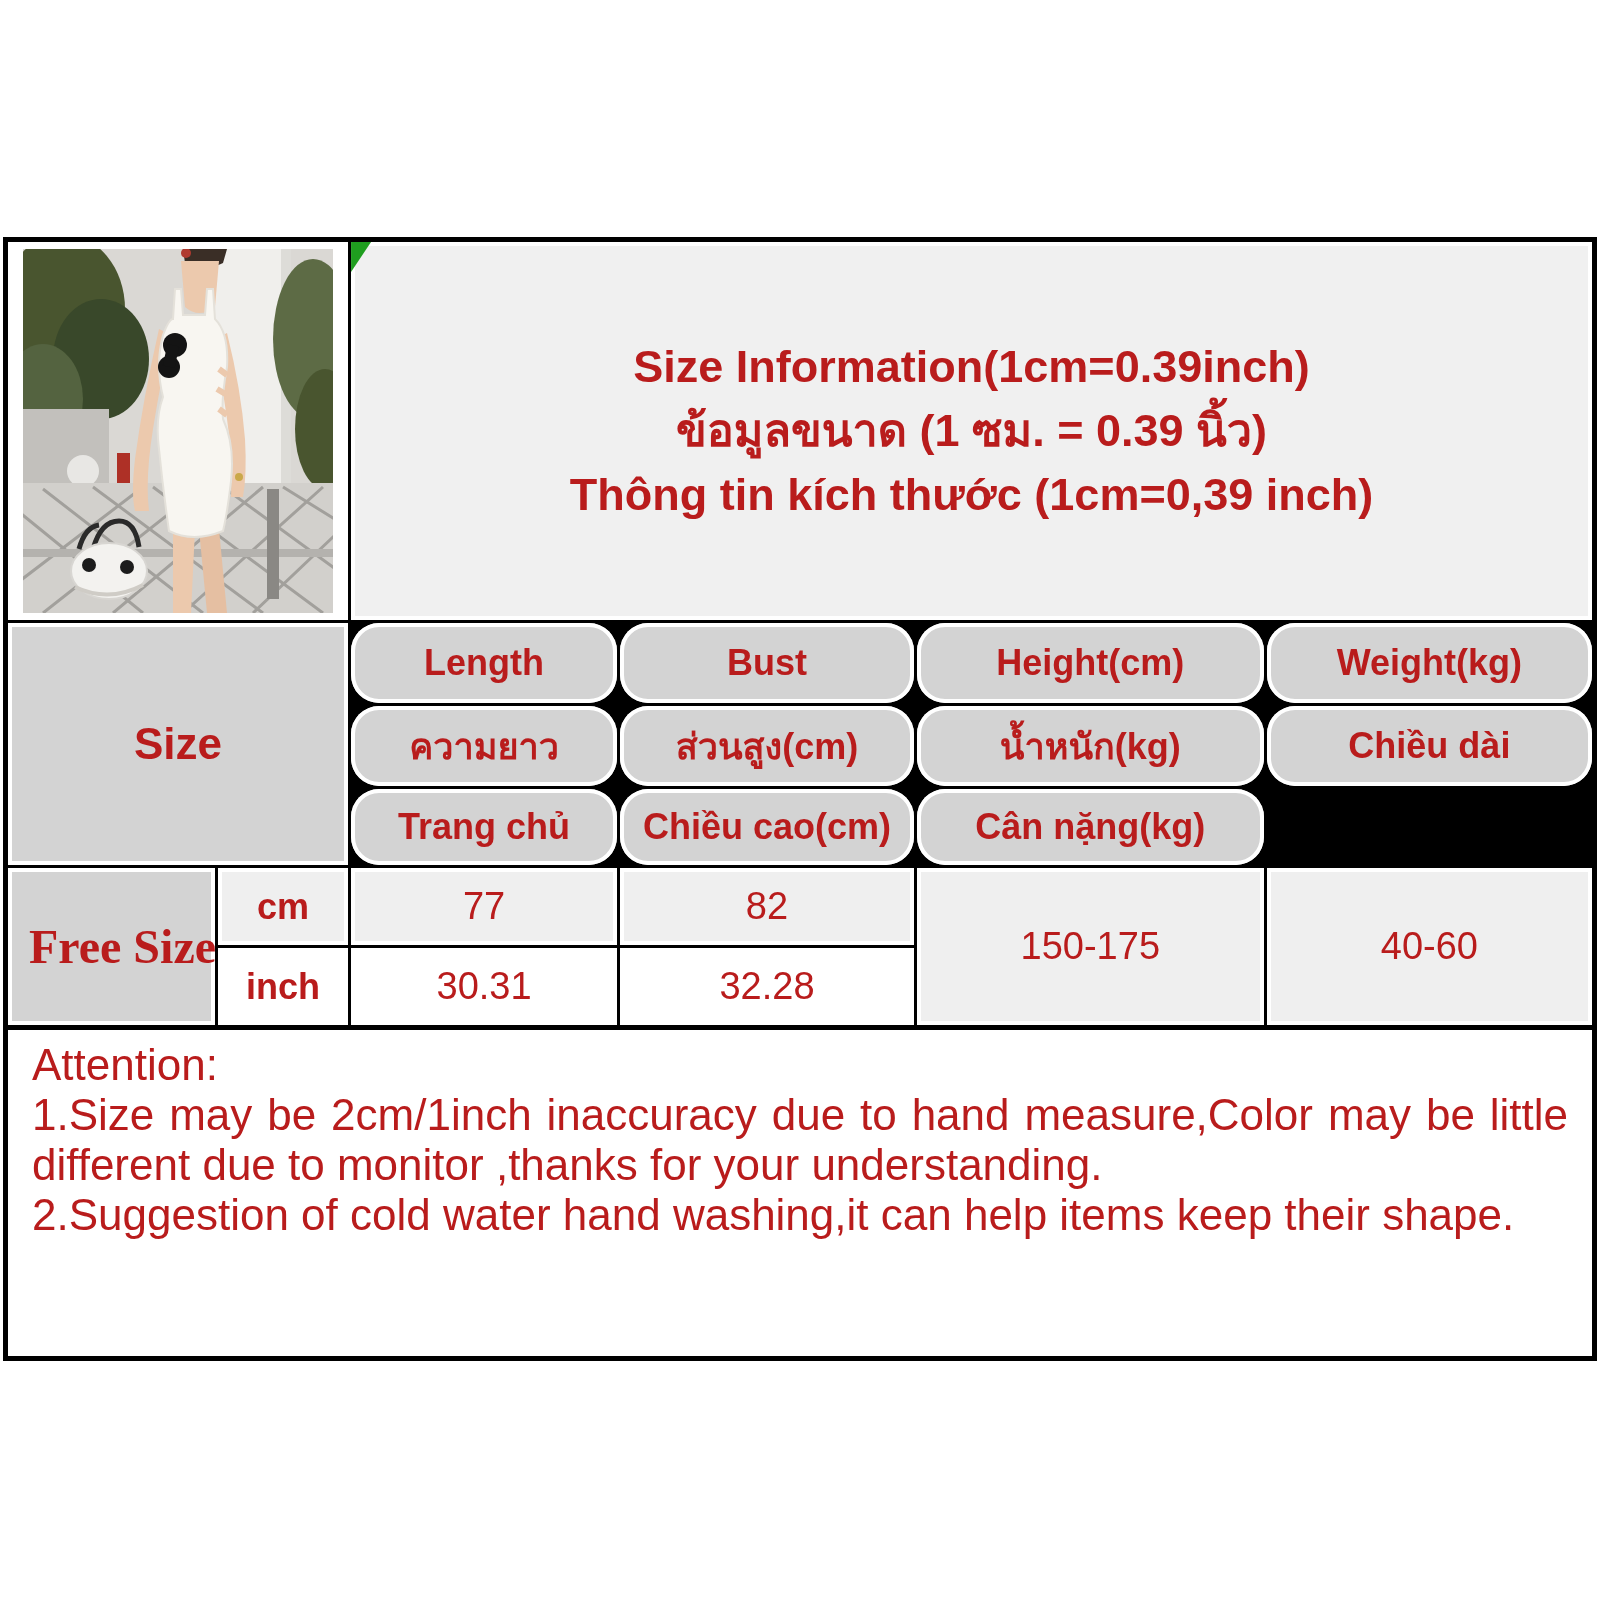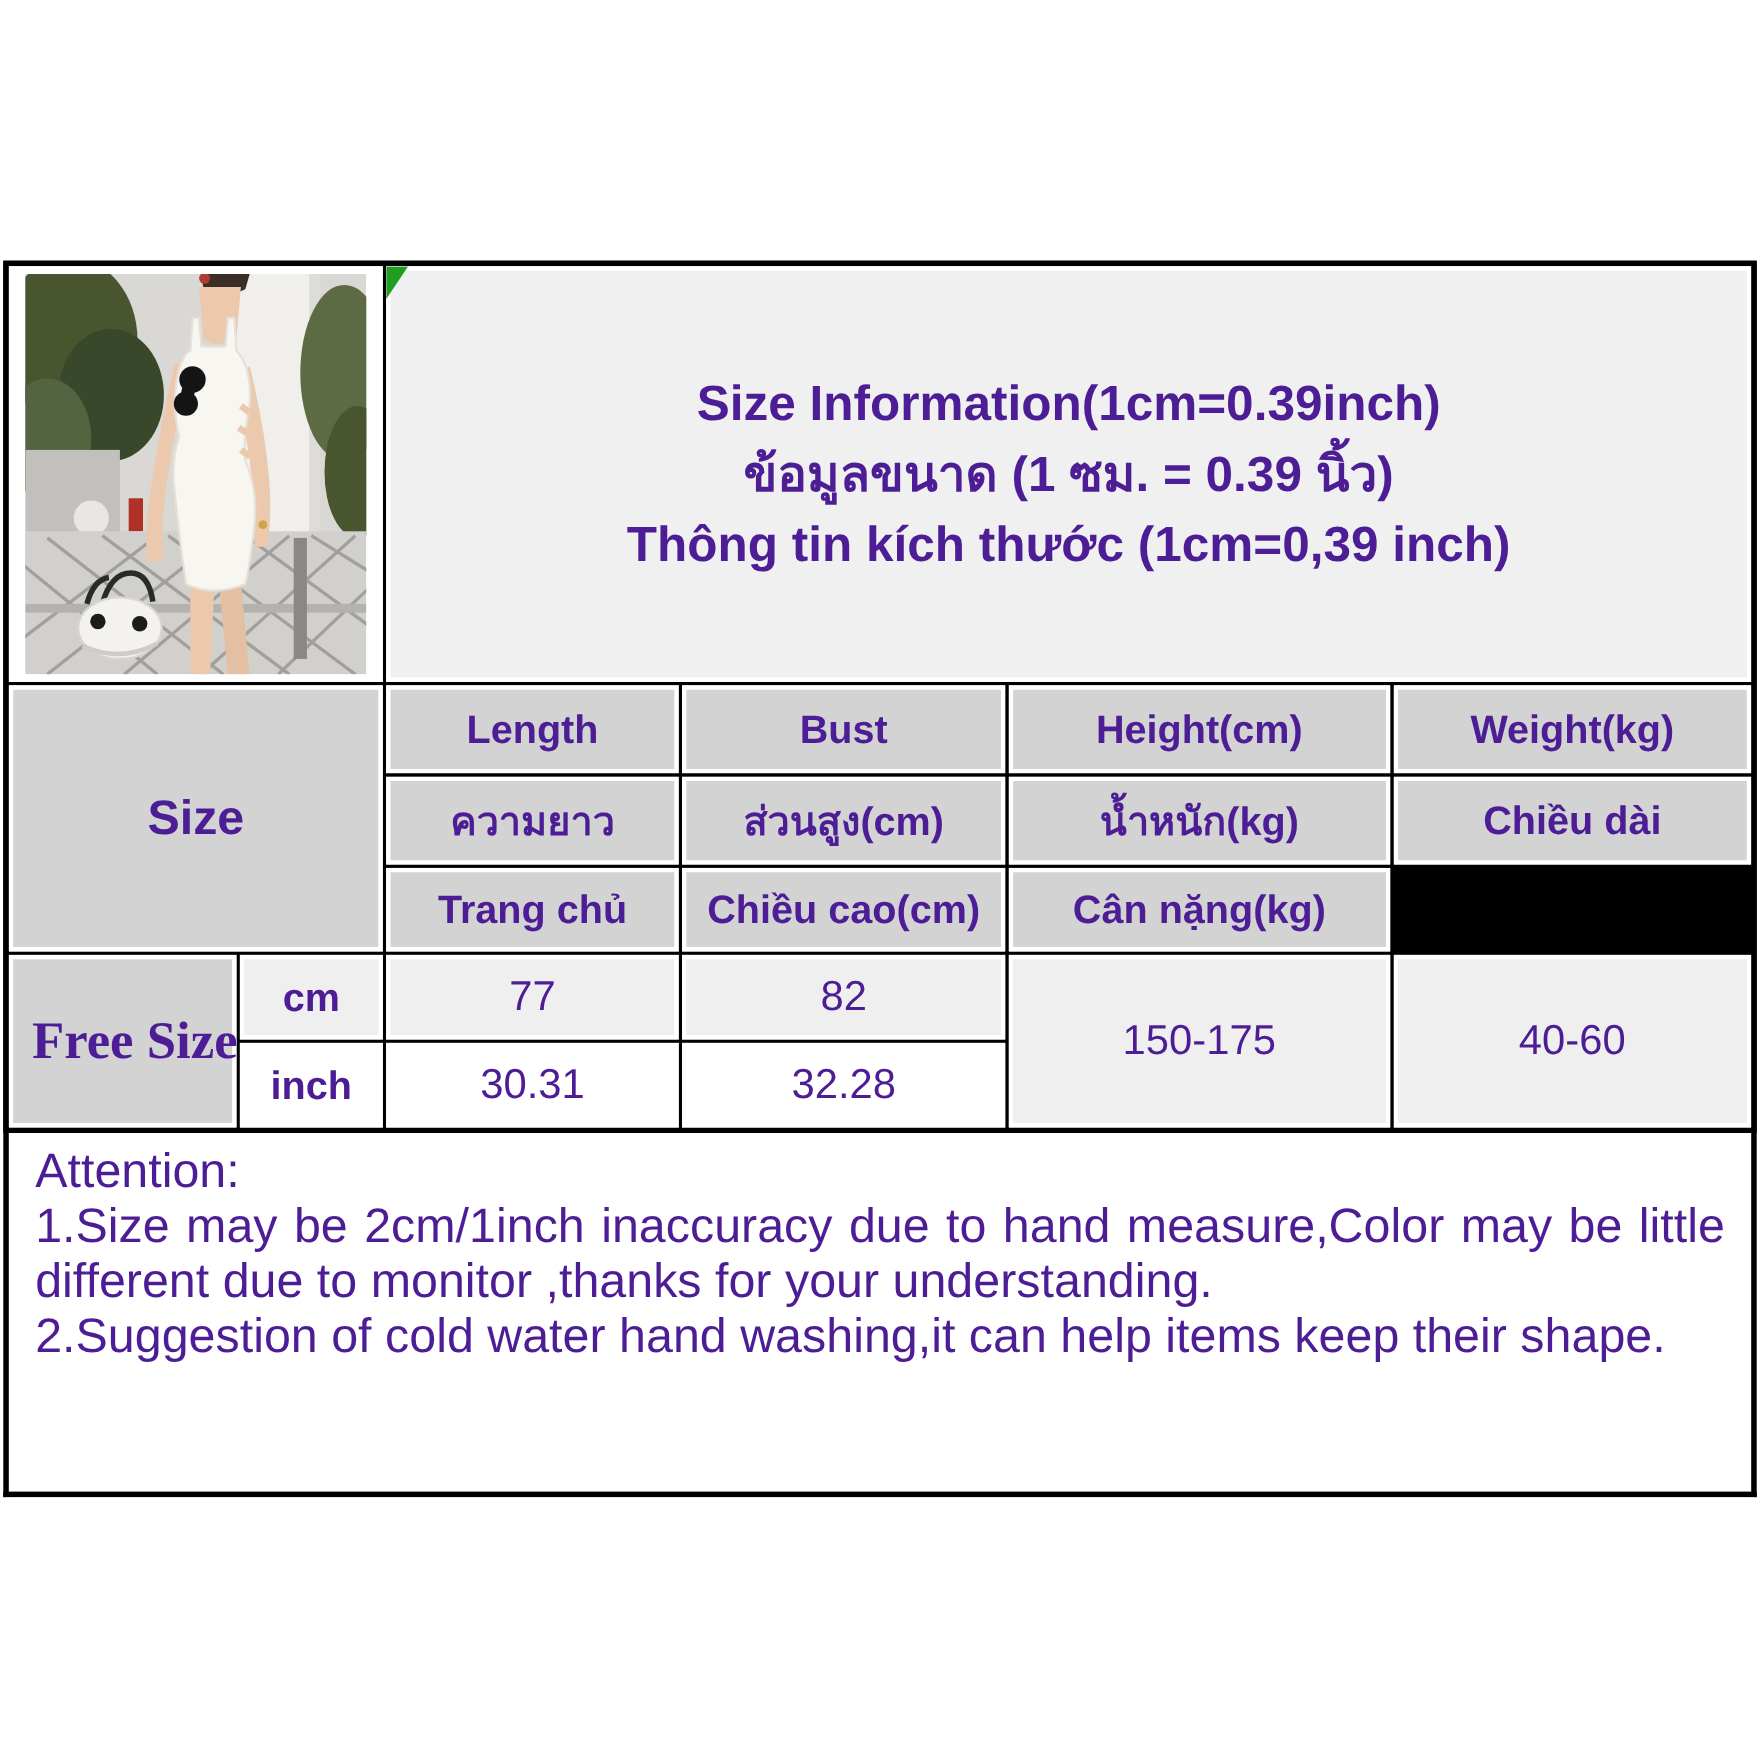--- a/index.html
+++ b/index.html
@@ -1,18 +1,18 @@
 <!DOCTYPE html>
 <html><head>
 <meta charset="utf-8">
 <style>
   html,body{margin:0;padding:0;background:#ffffff;}
   #canvas{
     position:relative;width:1600px;height:1600px;background:#ffffff;overflow:hidden;
-    font-family:"Liberation Sans","DejaVu Sans",sans-serif;color:#4c1d95;
+    font-family:"Liberation Sans","DejaVu Sans",sans-serif;color:#b91c1c;
   }
   *{box-sizing:border-box;}
 
   
   #sheet{position:absolute;left:3px;top:237px;width:1594px;}
   .grid{
     display:grid;width:100%;
     grid-template-columns:210fr 132fr 270fr 298fr 352fr 330fr;
     grid-template-rows:378px 80px 80px 76px 77px 77px;
     gap:3px;background:#000;border:5px solid #000;
@@ -28,21 +28,21 @@
 
   .photo-cell{grid-column:1/3;grid-row:1;}
   .title-cell{grid-column:3/7;grid-row:1;flex-direction:column;line-height:64px;}
   .title-line{font-weight:bold;font-size:45px;white-space:nowrap;}
   .corner-marker{
     position:absolute;left:0;top:0;width:20px;height:30px;
     background:#1f9e1f;clip-path:polygon(0 0,100% 0,0 100%);
   }
 
   .size-corner{grid-column:1/3;grid-row:2/5;font-weight:bold;font-size:44px;}
-  .hdr{font-weight:bold;font-size:36px;white-space:nowrap;}
+  .hdr{font-weight:bold;font-size:36px;white-space:nowrap;border-radius:28px;}
 
   .freesize{grid-column:1;grid-row:5/7;font-weight:bold;font-size:48px;justify-content:flex-start;padding-left:21px;white-space:nowrap;font-family:Liberation Serif, serif;}
   .unit{font-weight:bold;font-size:36px;}
   .val{font-size:38px;}
 
   
   .attention{
     width:100%;border:5px solid #000;border-top:none;height:331px;
     background:#fff;padding:10px 24px;font-size:44px;line-height:50px;
   }

